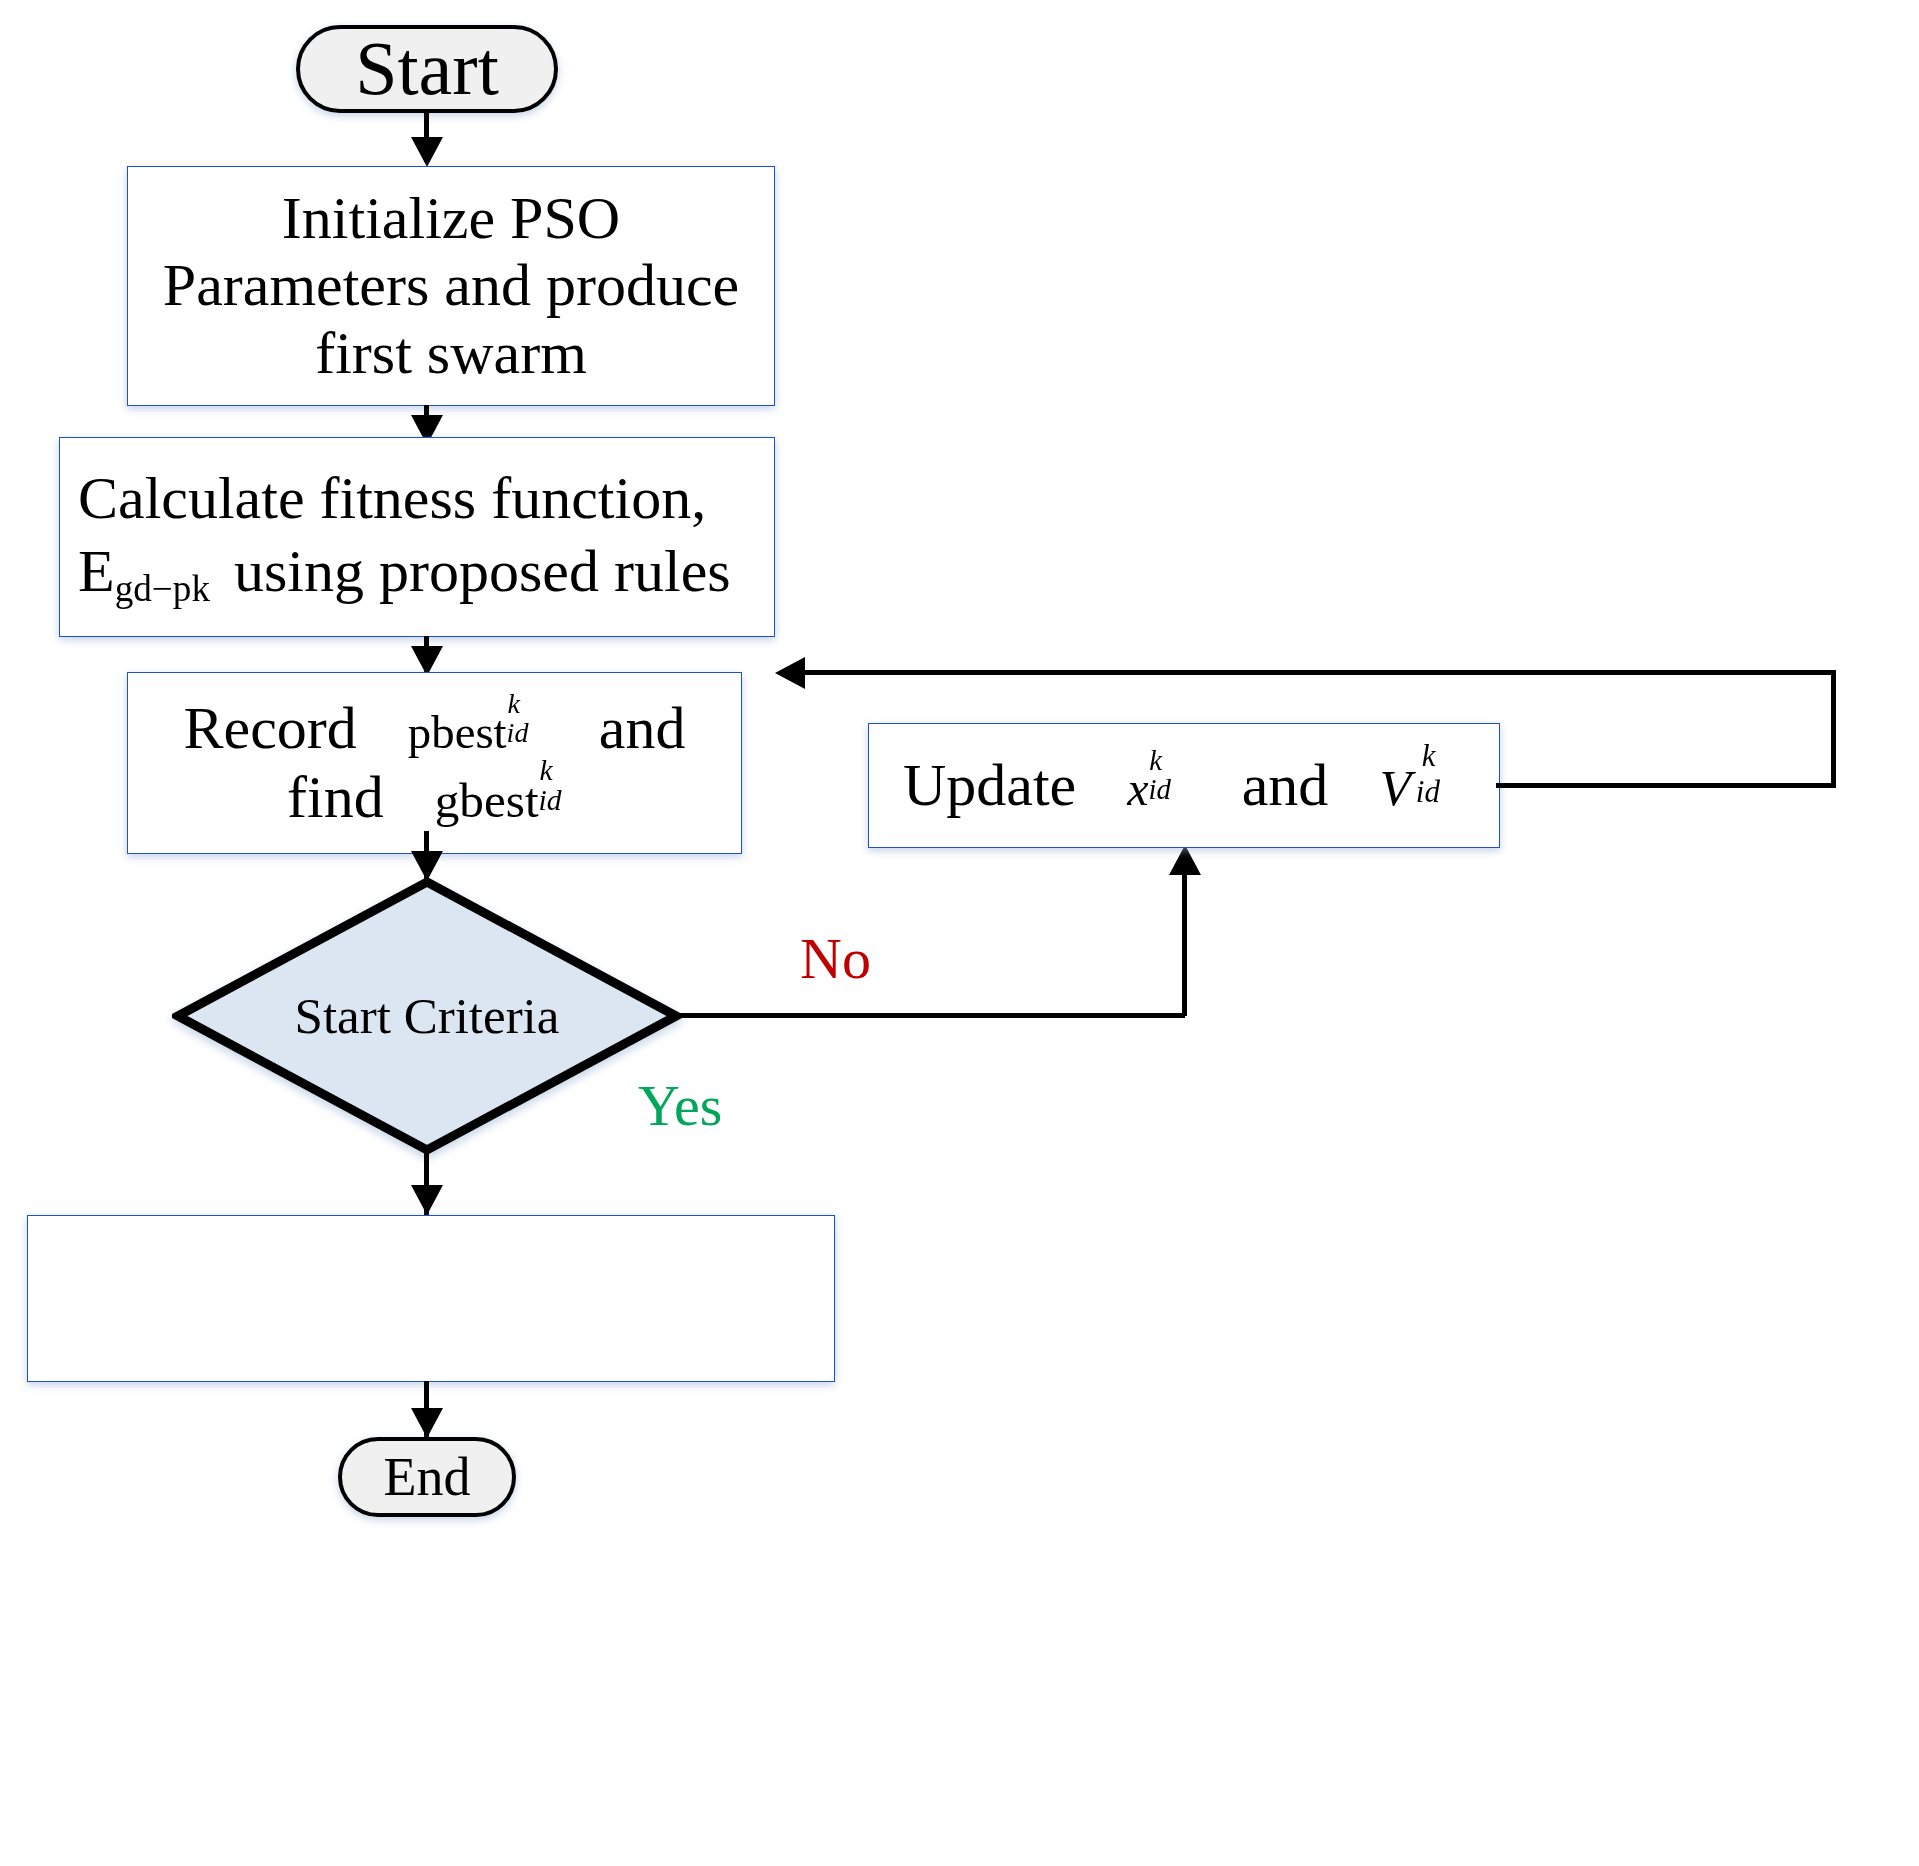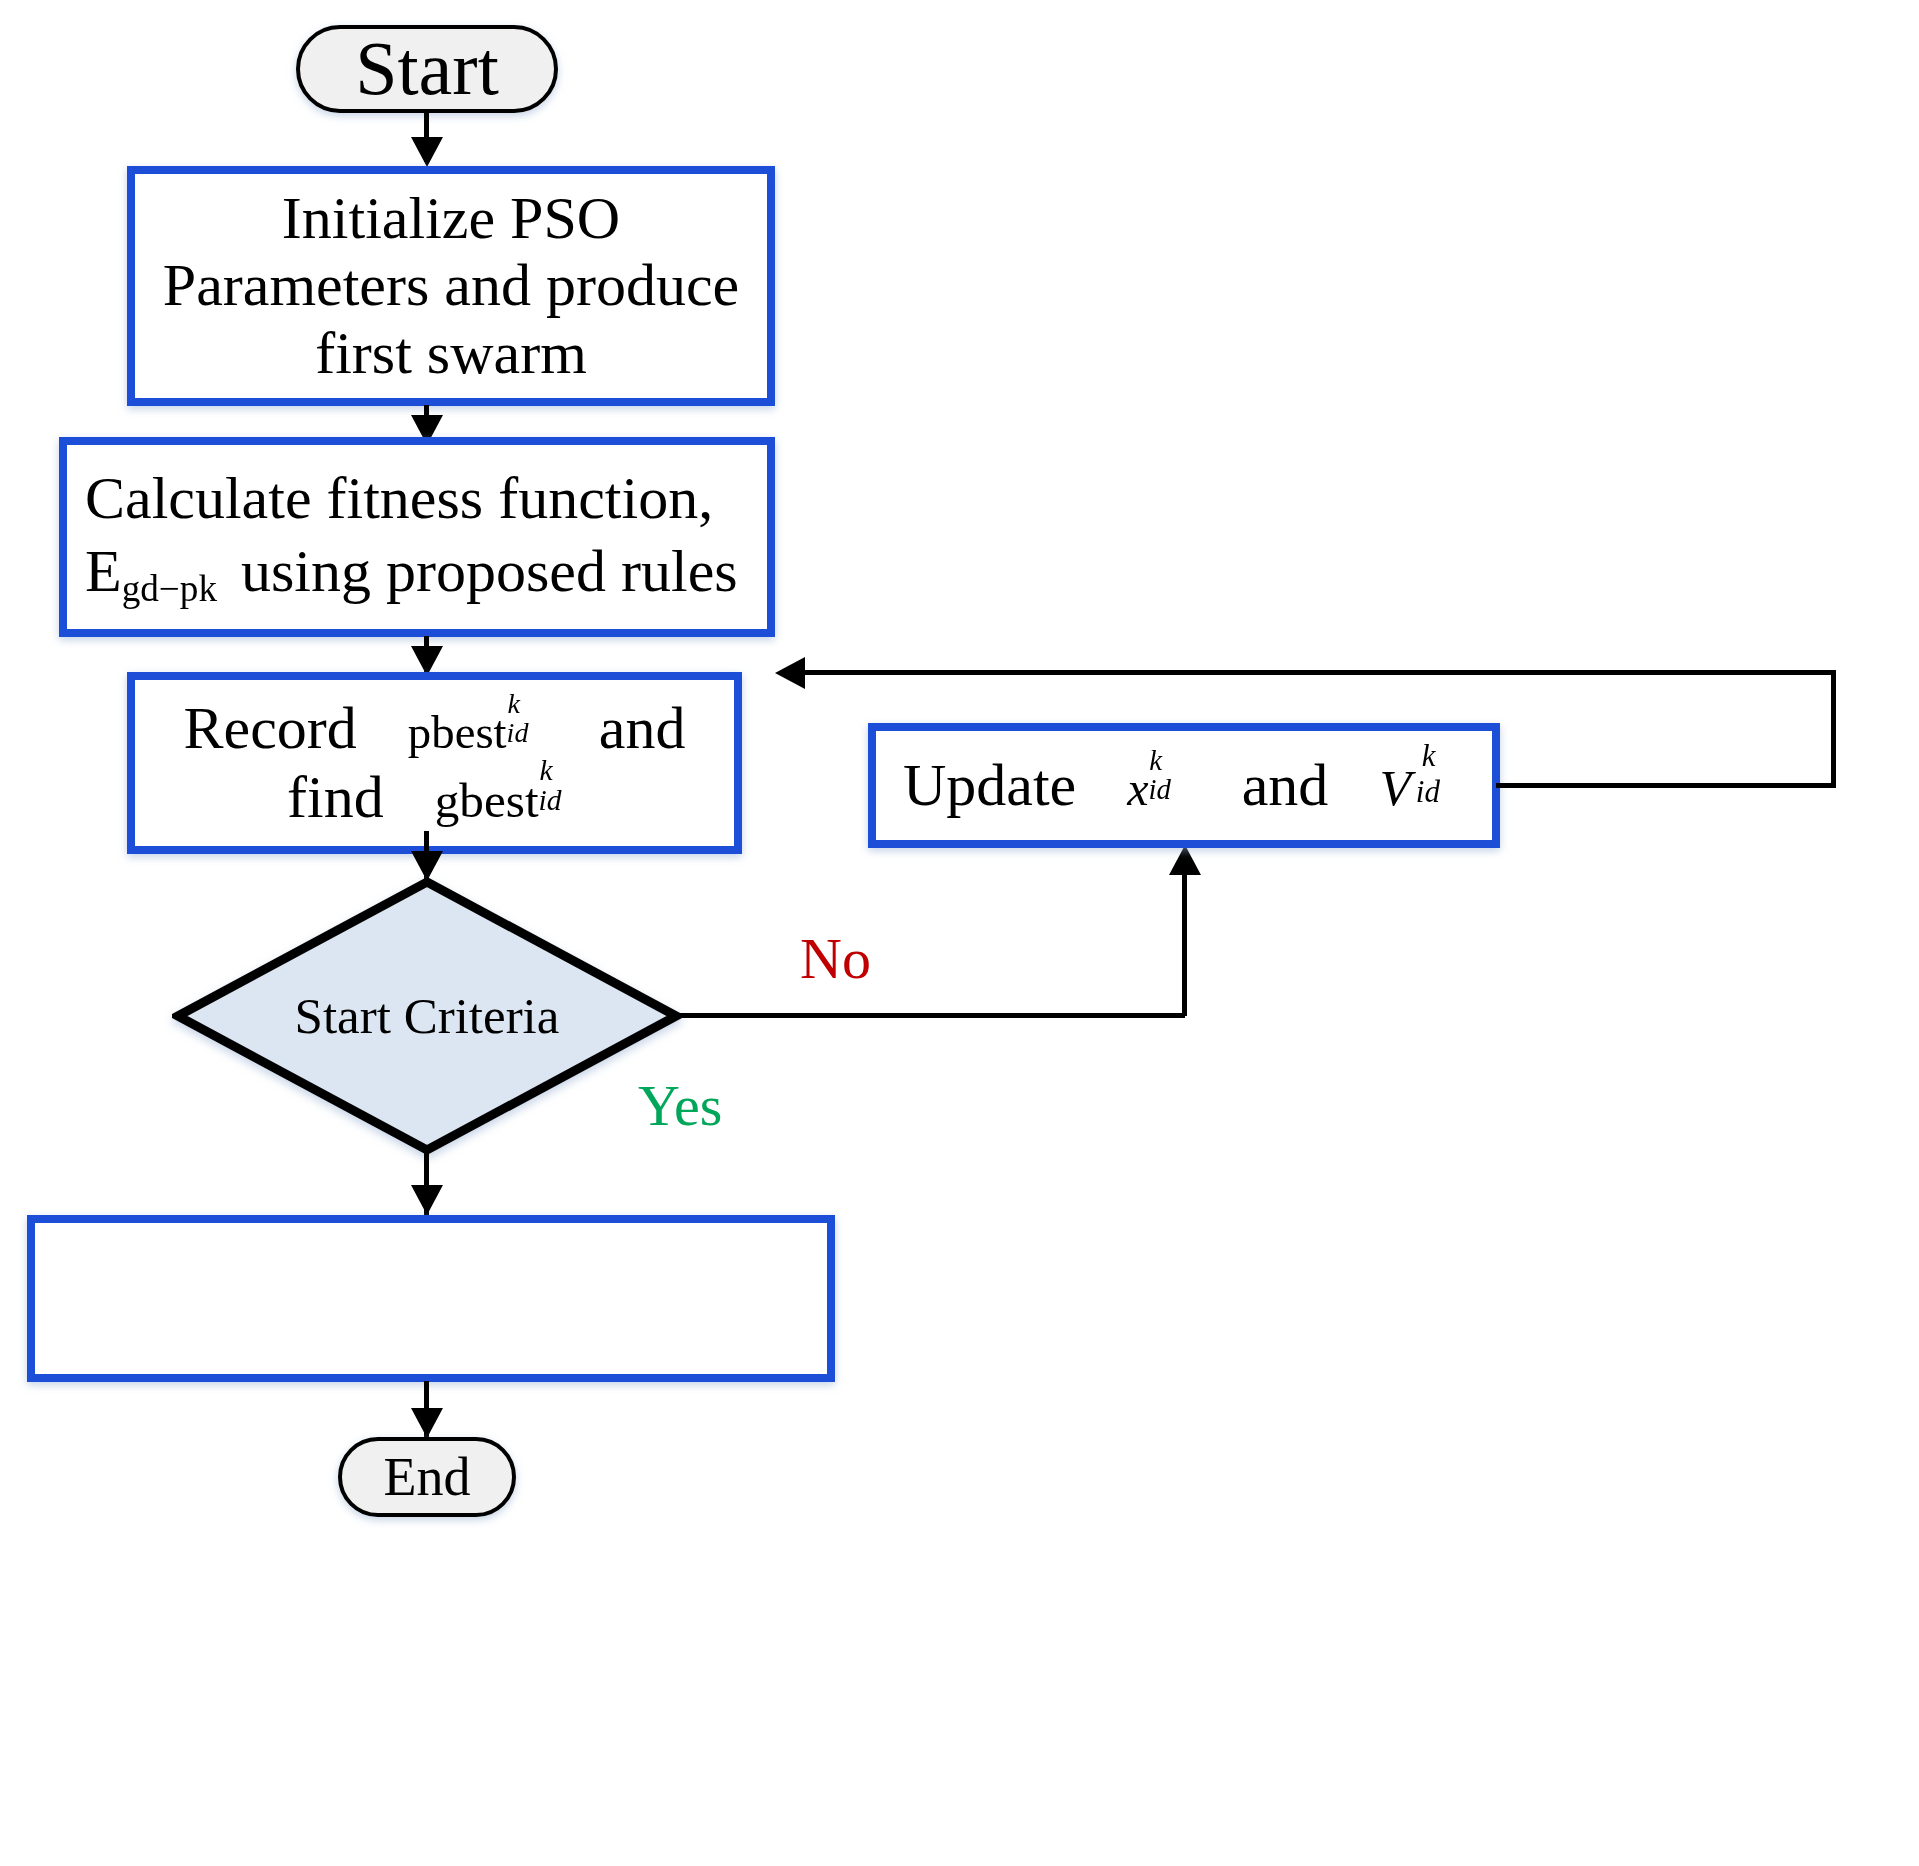--- a/index.html
+++ b/index.html
@@ -22,21 +22,21 @@
     box-sizing: border-box;
     display: flex;
     align-items: center;
     justify-content: center;
     text-align: center;
     color: #000000;
     line-height: 1.12;
     filter: drop-shadow(0px 3px 4px rgba(150,175,210,0.55));
   }
   .proc {
-    border: 8px solid #1d4ed8;
+    border: 1px solid #1d4ed8;
     background: #ffffff;
   }
   .term {
     border: 4px solid #000000;
     background: #eff0ef;
     border-radius: 999px;
   }
   .node .txt {
     padding: 0 10px;
     width: 100%;

